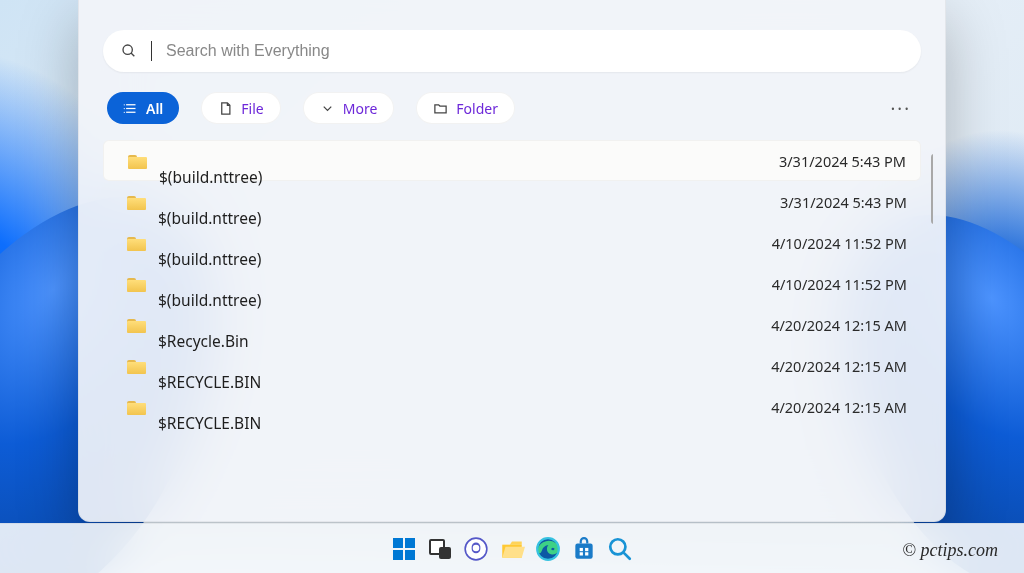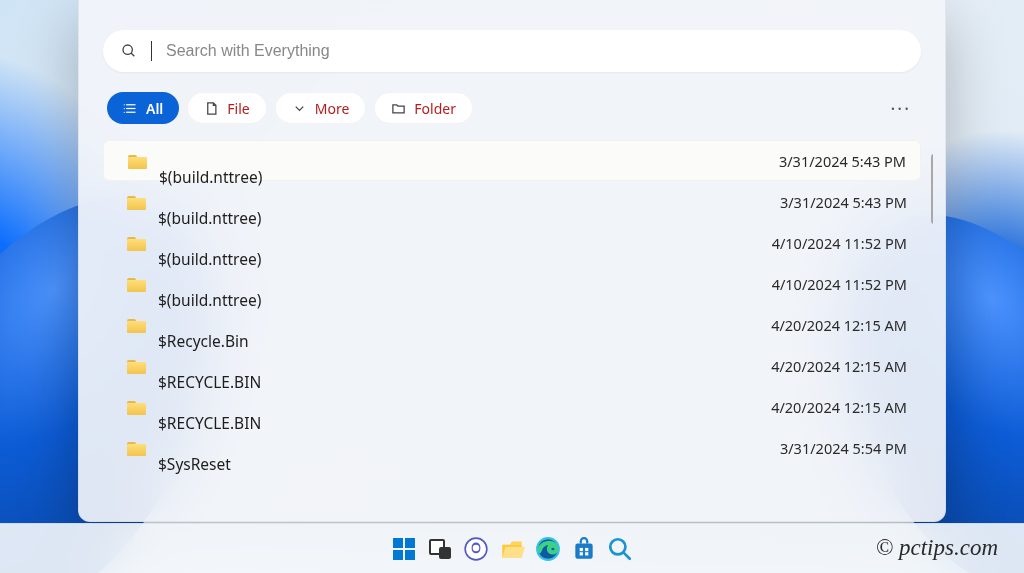--- a/index.html
+++ b/index.html
@@ -57,31 +57,31 @@
       border: none; outline: none;
       font-size: 16px; flex: 1;
       background: transparent;
       color: #333;
     }
     .search-bar input::placeholder { color: #888; }
     .search-icon { width: 16px; height: 16px; stroke: #444; fill: none; stroke-width: 2; }
     .caret { width: 1px; height: 20px; background: #333; animation: blink 1s infinite; }
     @keyframes blink { 50% { opacity: 0; } }
     .filter-row {
-      display: flex; align-items: center; gap: 8px;
+      display: flex; align-items: center; gap: 22px;
       margin-top: 18px; margin-bottom: 14px;
       padding: 0 4px;
     }
     .pill {
       height: 32px;
       padding: 0 16px;
       border-radius: 18px;
       background: #fff;
       display: inline-flex; align-items: center; gap: 8px;
-      font-size: 14px; color: #b91c1c;
+      font-size: 14px; color: #6d28d9;
       cursor: pointer;
       border: 1px solid rgba(0,0,0,0.05);
     }
     .pill.active {
       background: #0b63d8; color: #fff; border: none;
       font-weight: 600;
     }
     .pill svg { width: 15px; height: 15px; }
     .pill.active svg { stroke: #fff; fill: none; }
     .pill:not(.active) svg { stroke: #444; fill: none; }
@@ -137,21 +137,21 @@
     .tb-icon { width: 28px; height: 28px; display: flex; align-items: center; justify-content: center; border-radius: 4px; cursor: pointer; }
     .start-icon { display: grid; grid-template-columns: 1fr 1fr; gap: 2px; width: 22px; height: 22px; }
     .start-icon div { background: #0078d4; }
     .tb-taskview { width: 22px; height: 20px; position: relative; }
     .tb-taskview::before { content:""; position:absolute; left:0; top:0; width:12px; height:12px; background:#fff; border:2px solid #333; border-radius:2px; }
     .tb-taskview::after { content:""; position:absolute; right:0; bottom:0; width:12px; height:12px; background:#333; border-radius:2px; }
     .tb-svg { width: 26px; height: 26px; }
     .watermark {
       position: absolute; right: 26px; bottom: 12px;
       font-family: Georgia, 'Times New Roman', serif;
-      font-style: italic; font-size: 23px; color: #2a2a2a;
+      font-style: italic; font-size: 18px; color: #2a2a2a;
     }
   </style>
 </head>
 <body>
 
 <div class="wallpaper">
   <div class="petal1"></div>
   <div class="petal2"></div>
 </div>
 
@@ -231,25 +231,20 @@
         <div class="row">
           <div class="folder-ico"></div>
           <div class="row-name">$RECYCLE.BIN</div>
           <div class="row-date">4/20/2024 12:15 AM</div>
         </div>
         <div class="row">
           <div class="folder-ico"></div>
           <div class="row-name">$RECYCLE.BIN</div>
           <div class="row-date">4/20/2024 12:15 AM</div>
         </div>
-        <div class="row">
-          <div class="folder-ico"></div>
-          <div class="row-name">$SysReset</div>
-          <div class="row-date">3/31/2024 5:54 PM</div>
-        </div>
       </div>
     <div class="scrollbar"></div>
   </div>
 </div>
 
 <div class="taskbar">
   <div class="tb-icon">
     <div class="start-icon">
         <div></div>
         <div></div>

